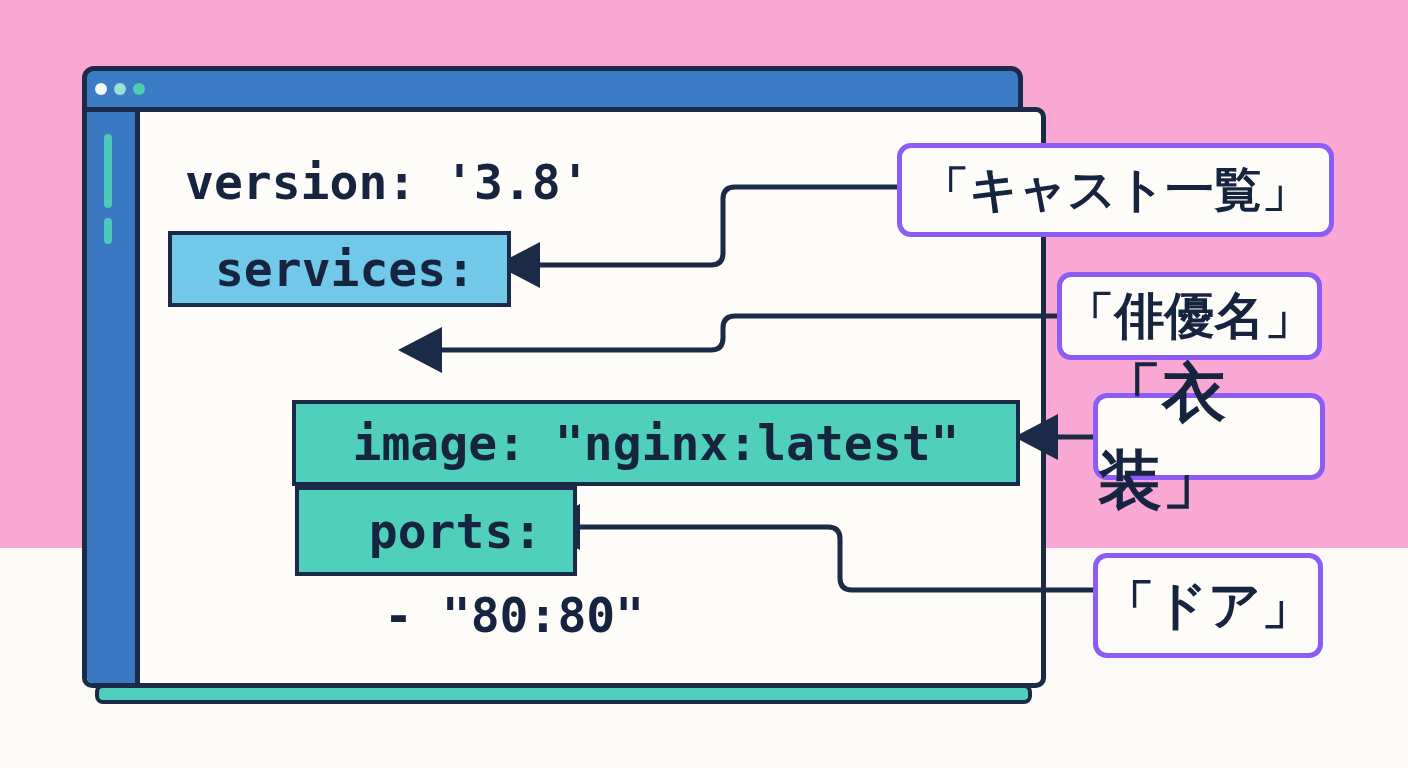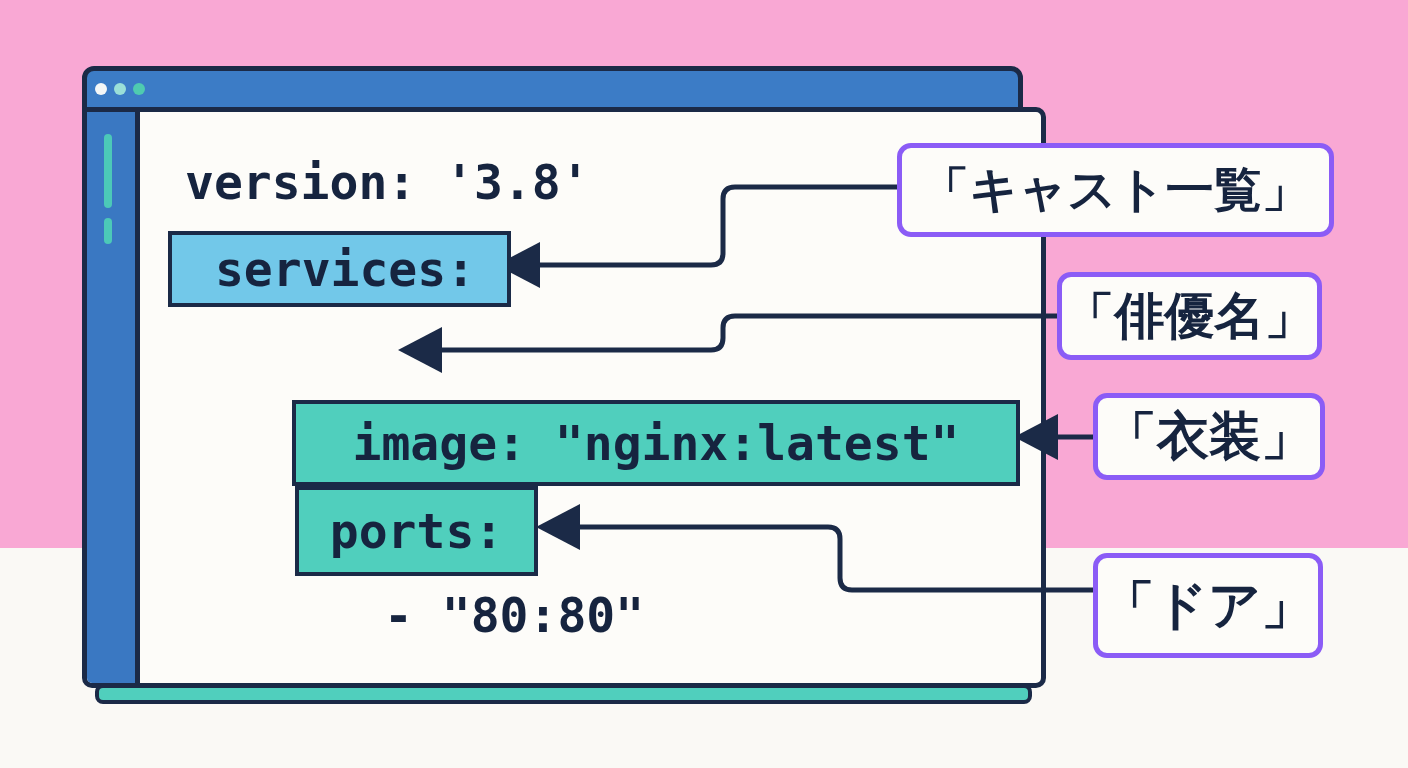--- a/index.html
+++ b/index.html
@@ -50,32 +50,32 @@
   .code-ports-value{left:384px;top:580px;}
   .hl-box{
     position:absolute;display:flex;align-items:center;justify-content:center;
     border:4px solid #1b2a47;z-index:4;
   }
   .hl-blue{background:#72c8e9;padding-left:11px;}
   .hl-teal{background:#50cfbd;}
   .hl-services{left:168px;top:231px;width:324px;height:68px;}
   .hl-web{left:228px;top:313px;width:164px;height:74px;}
   .hl-image{left:292px;top:400px;width:720px;height:78px;}
-  .hl-ports{left:295px;top:486px;width:235px;height:82px;}
+  .hl-ports{left:295px;top:486px;width:235px;height:82px;padding-left:39px;}
 
   
   .label-box{
     position:absolute;display:flex;align-items:center;justify-content:center;
     background:#fdfcf9;border:5px solid #8b5cf6;border-radius:14px;
     color:#16243f;font-weight:bold;z-index:5;
     font-family:"DejaVu Sans", sans-serif;
   }
   .label-cast{left:897px;top:143px;width:427px;height:84px;font-size:48px;}
   .label-actor{left:1057px;top:272px;width:255px;height:78px;font-size:50px;}
-  .label-costume{left:1093px;top:393px;width:222px;height:77px;font-size:52px;}
+  .label-costume{left:1093px;top:393px;width:222px;height:77px;font-size:64px;}
   .label-door{left:1093px;top:518px;width:220px;height:95px;font-size:52px;margin-top:35px;}
 </style>
 </head>
 <body>
 
 <div class="canvas">
 
   <div class="bottom-strip"></div>
 
   <div class="titlebar"></div>

